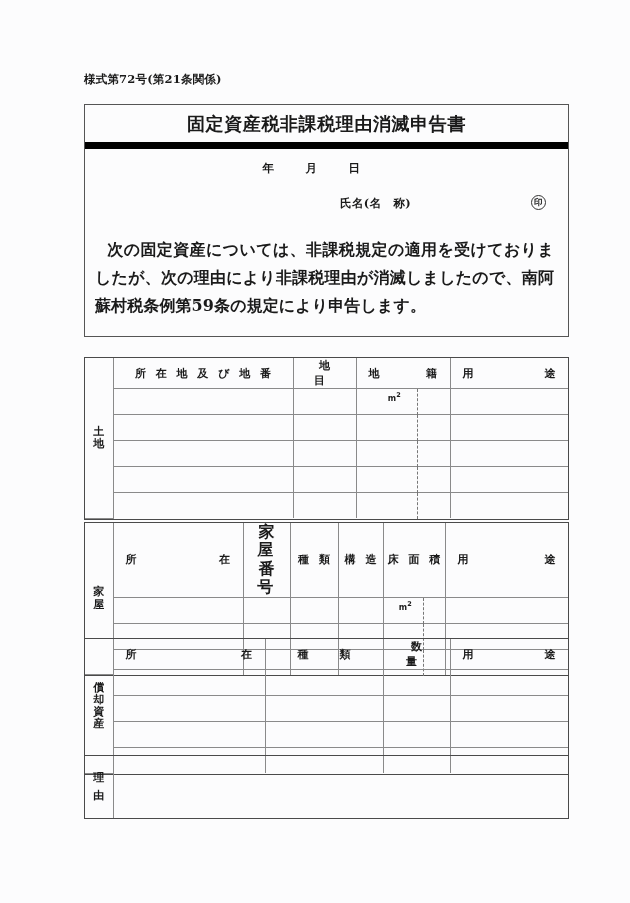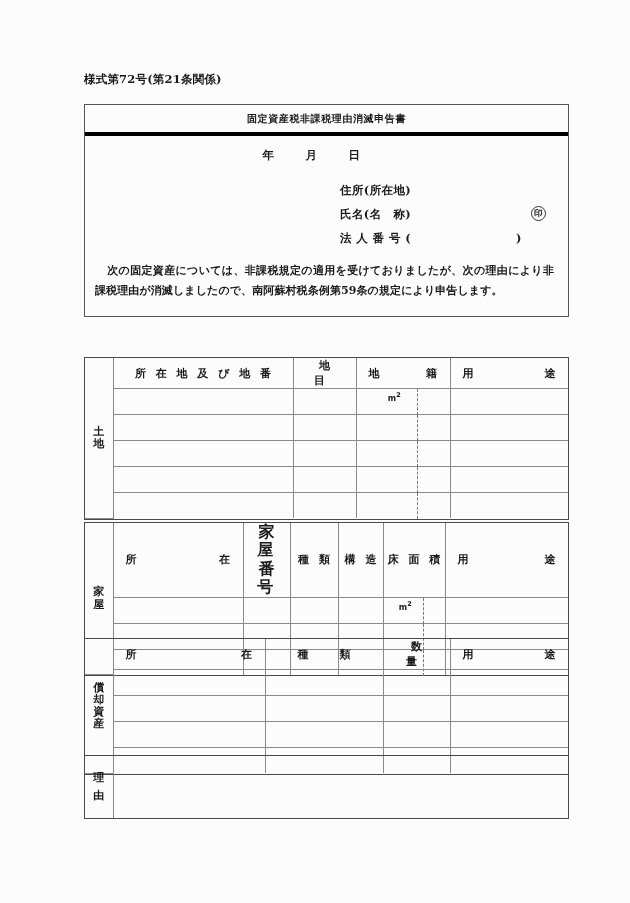--- a/index.html
+++ b/index.html
@@ -37,23 +37,23 @@
   
   .top-block {
     position: absolute;
     left: 72px;
     top: 104px;
     width: 485px;
     border: 1px solid #555;
     box-sizing: border-box;
   }
   .title-row {
-    border-bottom: 4px solid #000000;
+    border-bottom: 7px solid #000000;
     text-align: center;
-    font-size: 10px;
+    font-size: 18px;
     padding: 7px 0 6px 0;
     letter-spacing: 0.6px;
   }
   .date-row {
     text-align: center;
     font-size: 11.5px;
     padding: 12px 30px 2px 0;
     letter-spacing: 0.5px;
   }
   .date-row .sp { display:inline-block; width: 22px; }
@@ -89,21 +89,21 @@
     text-align: center;
   }
   .num-line {
     line-height: 1.25;
     letter-spacing: 0.4px;
     white-space: nowrap;
   }
   .num-line .paren-gap { display: inline-block; width: 96px; }
 
   .body-text {
-    font-size: 11px;
+    font-size: 16px;
     line-height: 1.75;
     padding: 16px 14px 16px 10px;
     text-align: justify;
     letter-spacing: 0.1px;
   }
   .body-text .indent { display:inline-block; width: 12px; }
 
   
   .sect {
     position: absolute;
@@ -203,32 +203,24 @@
       <span>年</span>
       <span class="sp"></span>
       <span>月</span>
       <span class="sp"></span>
       <span>日</span>
     </div>
 
 
     <div class="decl-block">
       <div class="decl-line">
-        <span>住所(所在地)</span>
-      </div>
-      <div class="decl-line">
         <span>氏名(名　称)</span>
         <span class="seal">印</span>
       </div>
       <div class="num-line">
-        <div>
-          <span>法 人 番 号 (</span>
-          <span class="paren-gap"></span>
-          <span>)</span>
-        </div>
       </div>
     </div>
 
     <div class="body-text">
       <span class="indent"></span><span>次の固定資産については、非課税規定の適用を受けておりましたが、次の理由により非課税理由が消滅しましたので、南阿蘇村税条例第59条の規定により申告します。</span>
     </div>
   </div>
 
   <div class="sect" style="top:357px;">
     <table>

